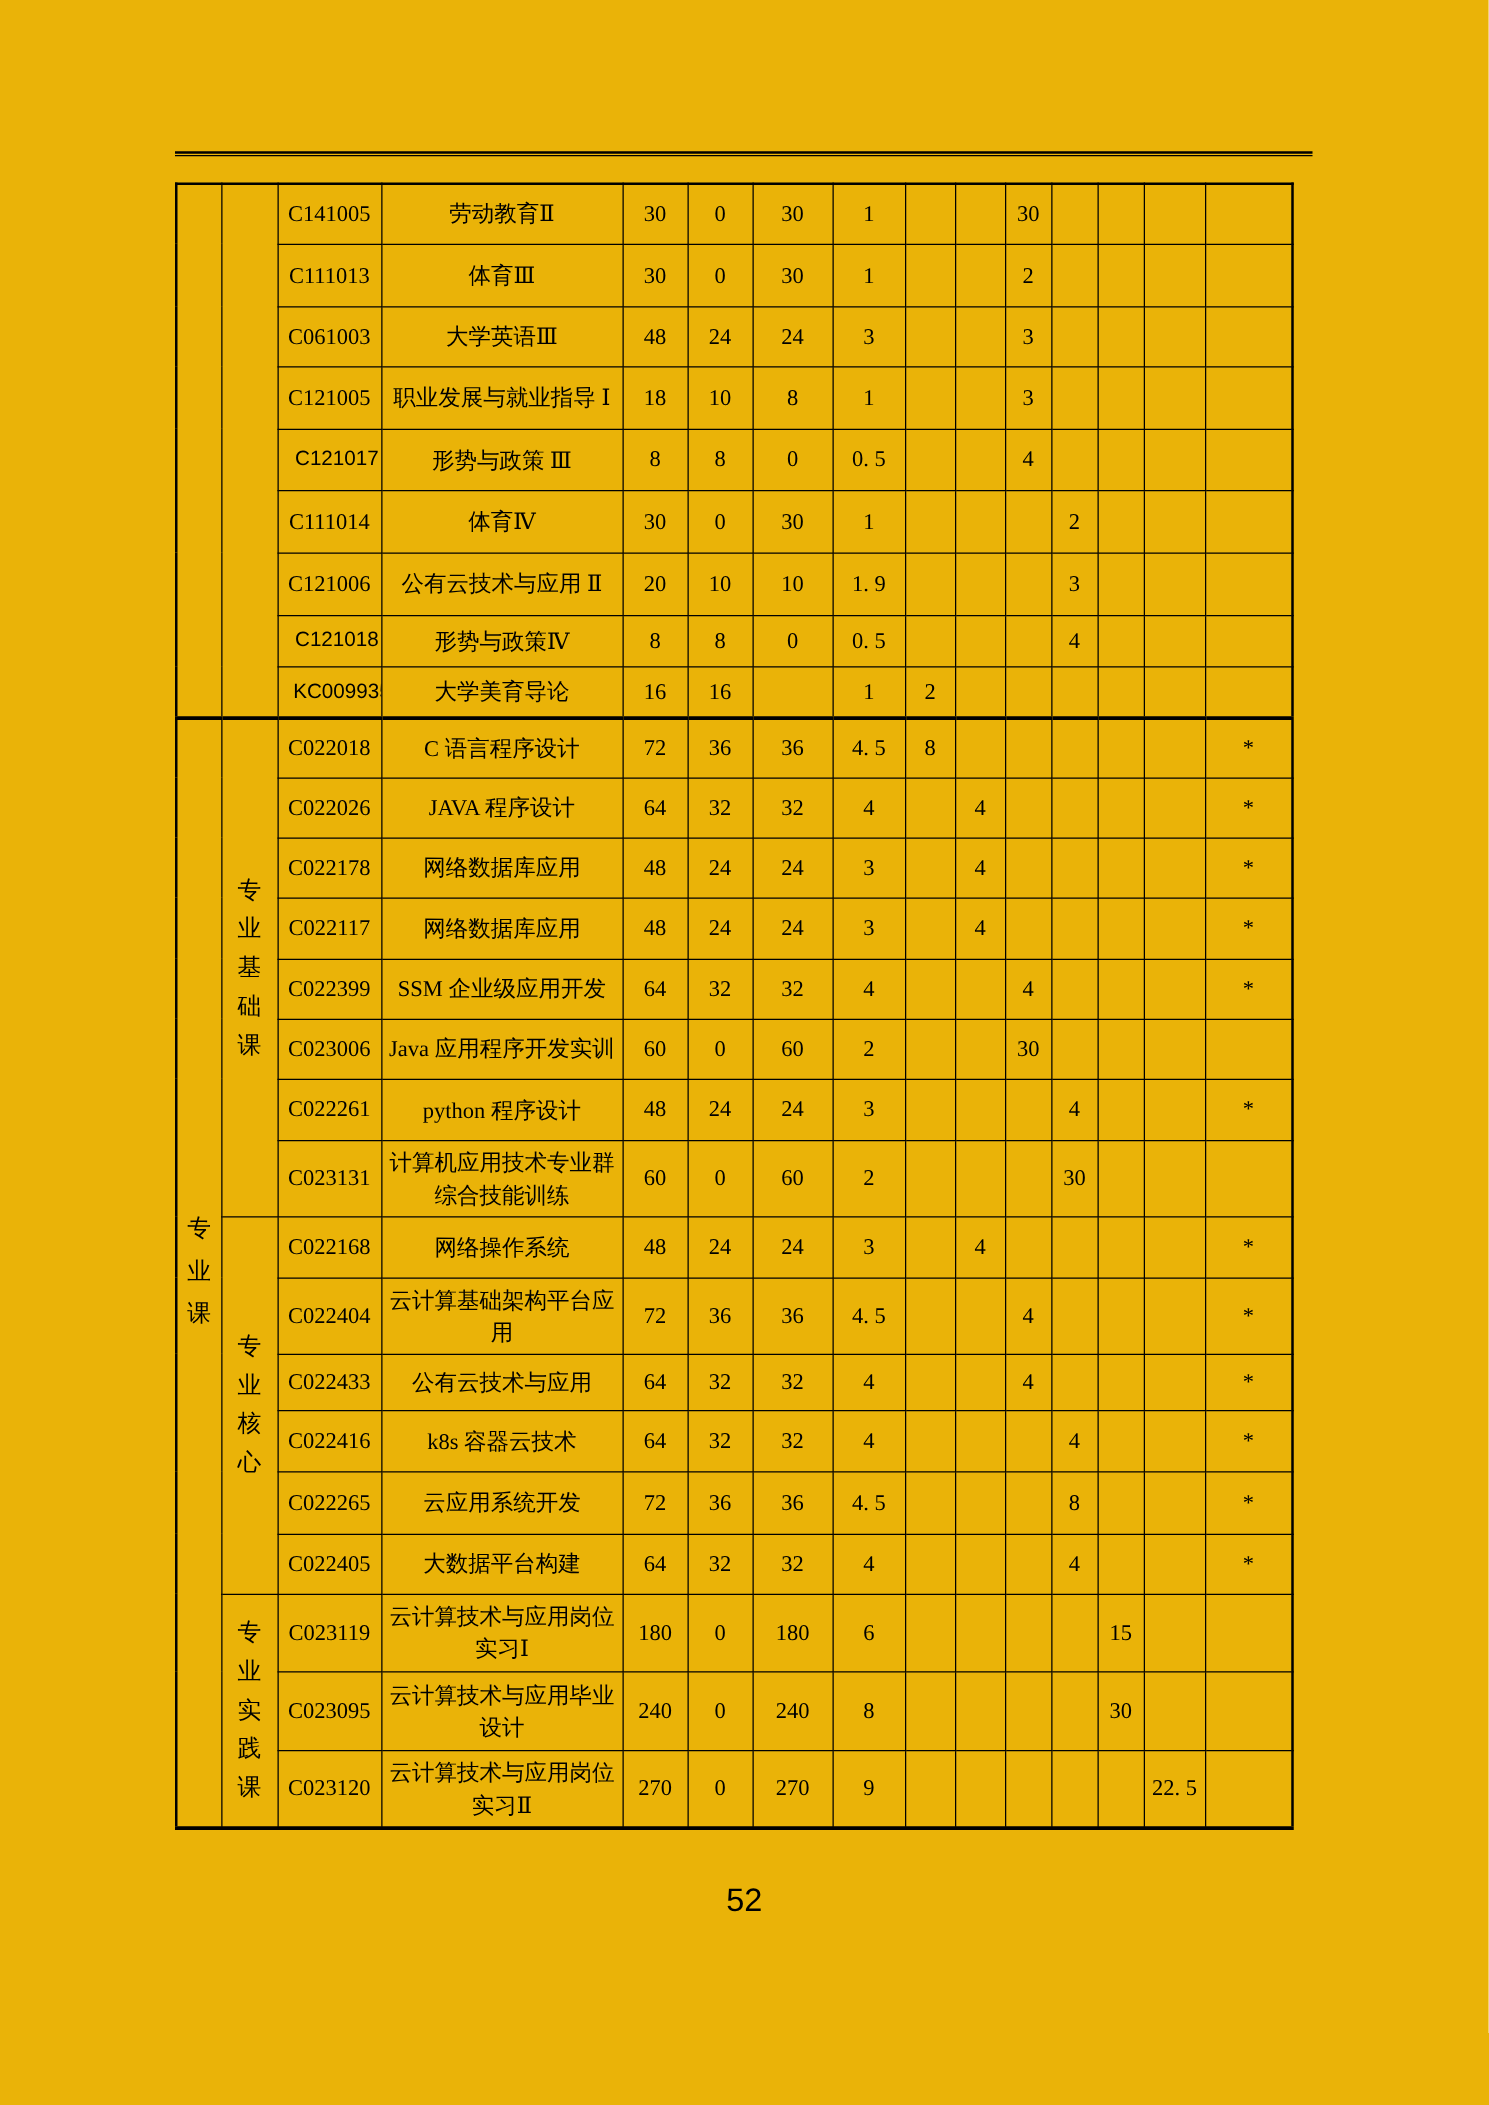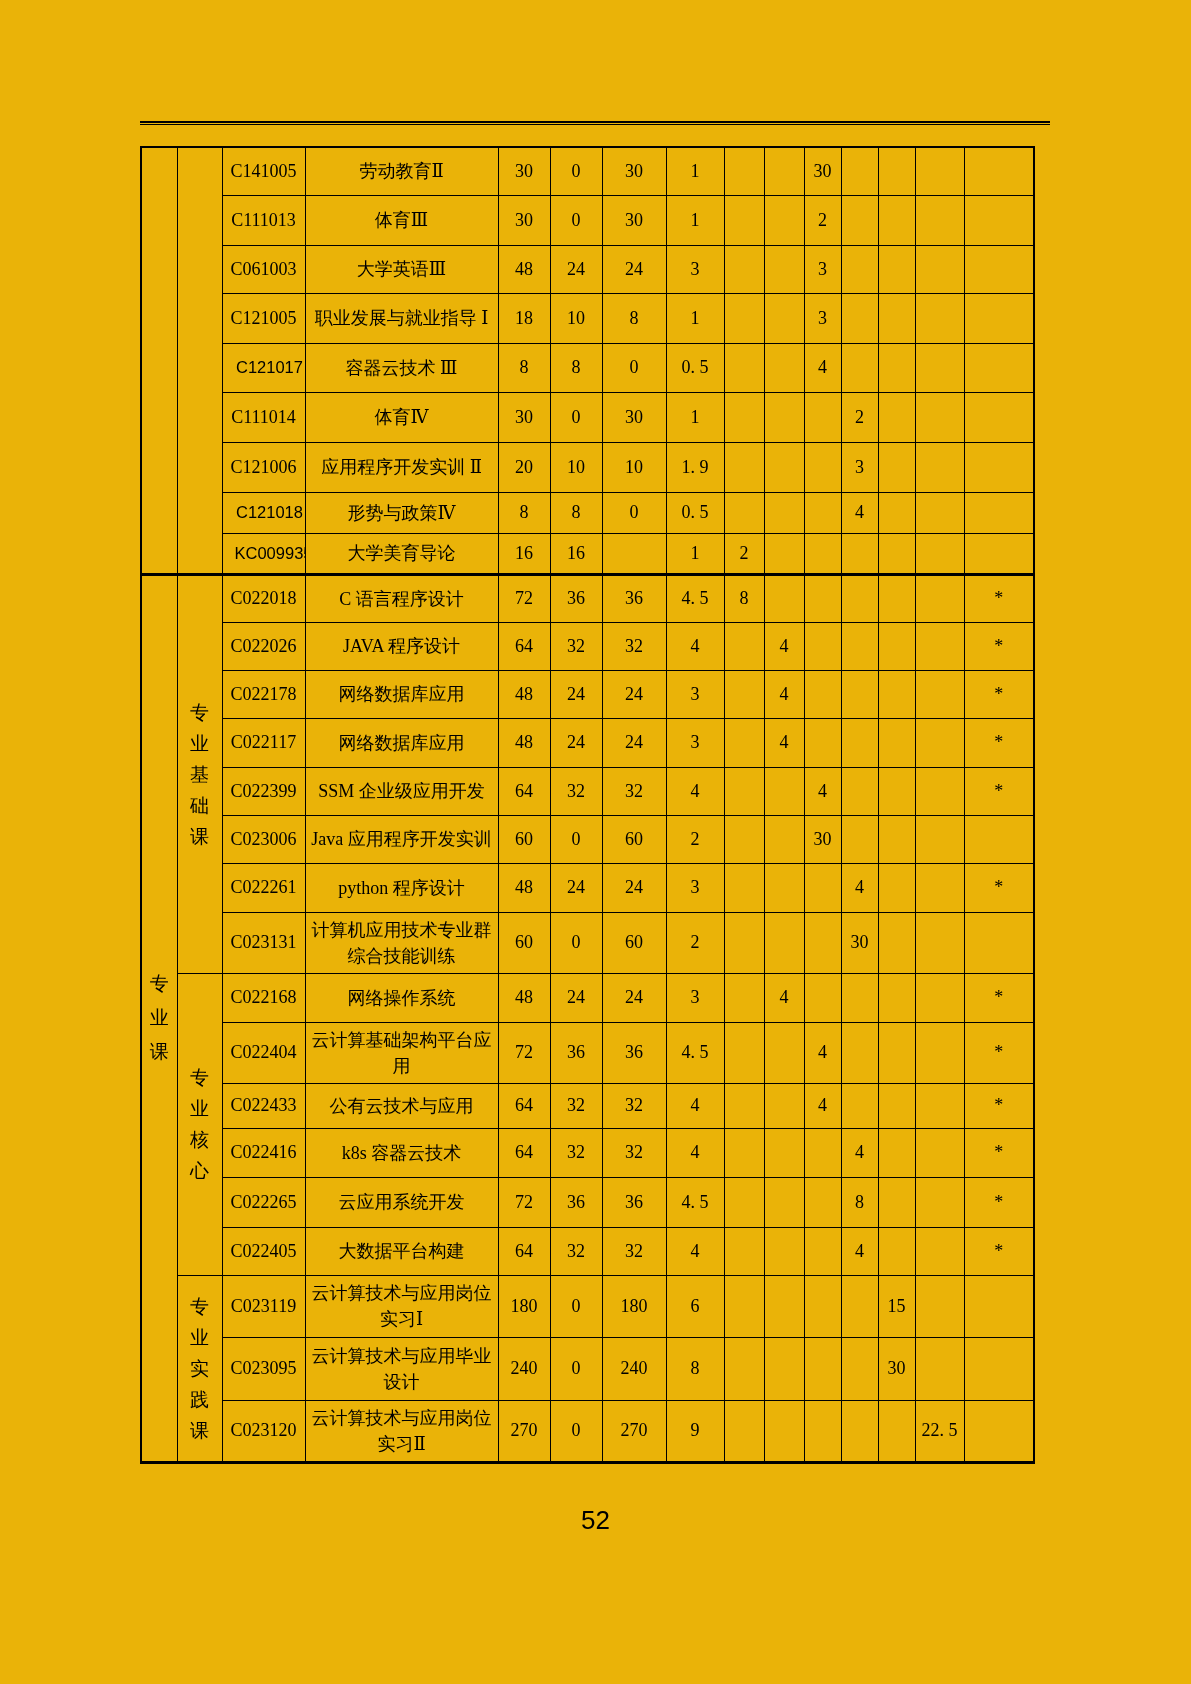--- a/index.html
+++ b/index.html
@@ -168,21 +168,21 @@
             <td class="num"></td>
             <td class="num"></td>
             <td class="num">3</td>
             <td class="num"></td>
             <td class="num"></td>
             <td class="num"></td>
             <td class="num"></td>
           </tr>
           <tr style="height: 49px;">
             <td class="code sans">C121017</td>
-            <td class="name">容器云技术 Ⅲ</td>
+            <td class="name">形势与政策 Ⅲ</td>
             <td class="num">8</td>
             <td class="num">8</td>
             <td class="num">0</td>
             <td class="num">0. 5</td>
             <td class="num"></td>
             <td class="num"></td>
             <td class="num">4</td>
             <td class="num"></td>
             <td class="num"></td>
             <td class="num"></td>
@@ -198,21 +198,21 @@
             <td class="num"></td>
             <td class="num"></td>
             <td class="num"></td>
             <td class="num">2</td>
             <td class="num"></td>
             <td class="num"></td>
             <td class="num"></td>
           </tr>
           <tr style="height: 50px;">
             <td class="code">C121006</td>
-            <td class="name">应用程序开发实训 Ⅱ</td>
+            <td class="name">公有云技术与应用 Ⅱ</td>
             <td class="num">20</td>
             <td class="num">10</td>
             <td class="num">10</td>
             <td class="num">1. 9</td>
             <td class="num"></td>
             <td class="num"></td>
             <td class="num"></td>
             <td class="num">3</td>
             <td class="num"></td>
             <td class="num"></td>

